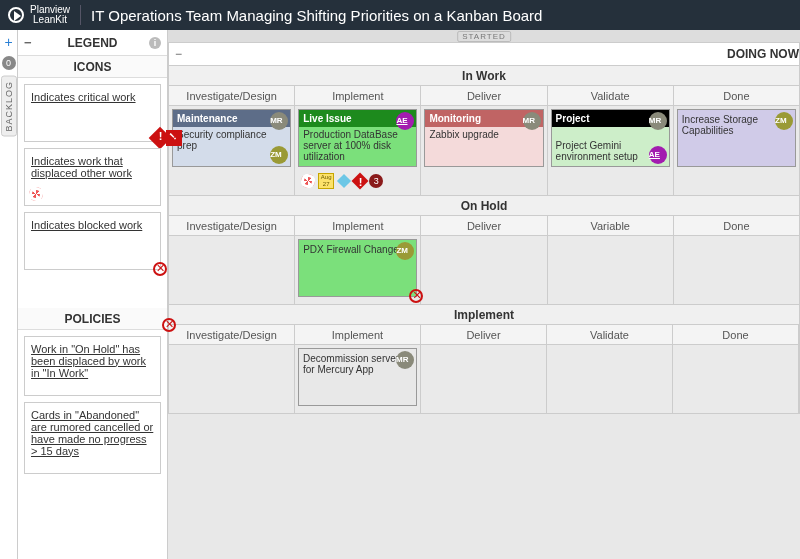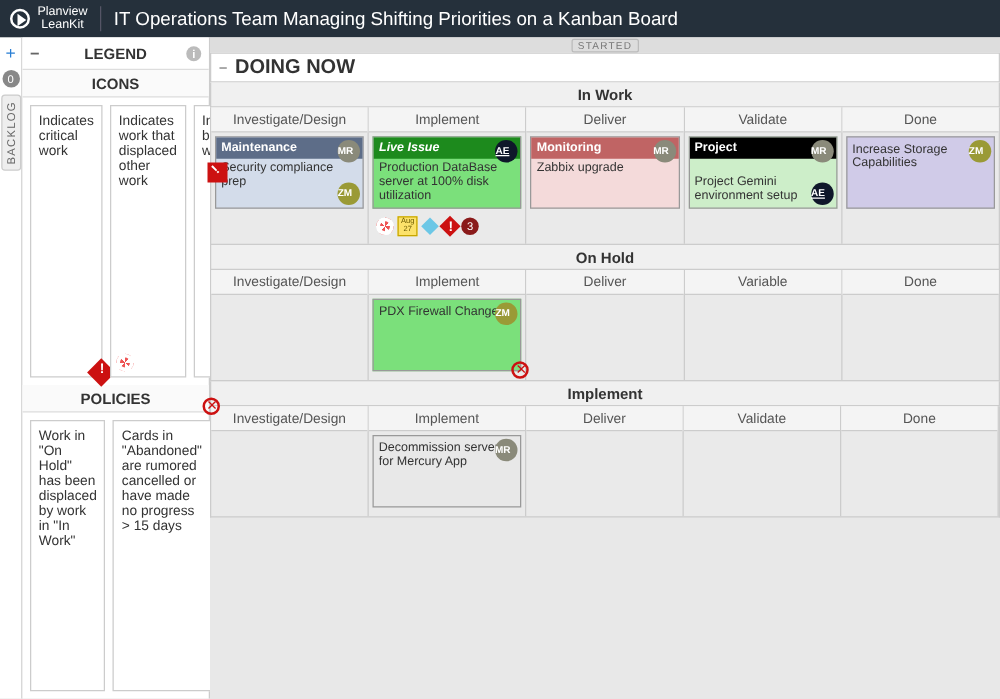--- a/index.html
+++ b/index.html
@@ -70,21 +70,21 @@
     position:absolute; left:6px; font-size:13px; color:#666;
   }
   .panel-head .icon-info {
     position:absolute; right:6px; width:12px;height:12px; border-radius:50%;
     background:#bbb; font-size:9px; color:#fff; text-align:center; line-height:12px;
   }
   .subhead {
     height:22px; text-align:center; font-weight:bold; font-size:12px;
     line-height:22px; border-bottom:1px solid #ddd; background:#fafafa;
   }
-  .legend-body { padding:6px; display:flex; flex-direction:row; gap:6px; flex:1; }
+  .legend-body { padding:6px; display:flex; flex-direction:column; gap:6px; flex:1;text-decoration:underline; }
   .legend-card {
     background:#fff; border:1px solid #ccc; padding:6px 6px 16px 6px;
     font-size:11px; position:relative; min-height:58px;
   }
   .legend-card .badge {
     position:absolute; bottom:4px; left:4px;
   }
   .policy-section { }
   
   .started-divider {
@@ -95,21 +95,21 @@
     font-size:8px; color:#777; top:1px; background:#ddd; padding:0 4px;
     border:1px solid #bbb; border-radius:2px; letter-spacing:1px;
   }
   .lane {
     display:flex; flex-direction:column;
   }
   .lane-title-row {
     display:flex; align-items:center; height:24px; background:#fff; border:1px solid #ccc;
   }
   .lane-title-row .icon-minus { padding:0 6px; color:#666; }
-  .lane-title { flex:1; text-align:left; font-weight:bold; font-size:16px; }
+  .lane-title { flex:1; text-align:right; font-weight:bold; font-size:12px; }
   .swimlane-title {
     height:20px; background:#f0f0f0; border:1px solid #ccc; border-top:none;
     text-align:center; font-weight:bold; font-size:12px; line-height:20px;
   }
   .cols {
     display:flex; border:1px solid #ccc; border-top:none;
     background:#eaeaea;
   }
   .col {
     flex:1; border-right:1px solid #ccc; display:flex; flex-direction:column;
@@ -127,35 +127,35 @@
   
   .card {
     border:1px solid #999; padding:4px; font-size:10px; position:relative;
     min-height:58px; background:#fff;
   }
   .card-title { font-weight:bold; font-size:10px; margin-bottom:2px; }
   .card-desc { font-size:10px; }
   .card.type-maint { background:#d3dcea; }
   .card.type-maint .card-title { background:#5d6d88; color:#fff; margin:-4px -4px 2px -4px; padding:3px 4px; }
   .card.type-live { background:#7be07b; }
-  .card.type-live .card-title { background:#1d8a1d; color:#fff; margin:-4px -4px 2px -4px; padding:3px 4px;font-style:italic; }
+  .card.type-live .card-title { background:#1d8a1d; color:#fff; margin:-4px -4px 2px -4px; padding:3px 4px; }
   .card.type-mon { background:#f4dada; }
   .card.type-mon .card-title { background:#c06464; color:#fff; margin:-4px -4px 2px -4px; padding:3px 4px; }
   .card.type-proj { background:#cdeec9; }
   .card.type-proj .card-title { background:#000000; color:#fff; margin:-4px -4px 13px -4px; padding:3px 4px; }
   .card.type-purple { background:#d0cbe8; }
   .card.type-green { background:#7be07b; }
   .card.type-gray { background:#e8e8e8; }
   .avatar {
     width:18px; height:18px; border-radius:50%; font-size:8px; font-weight:bold;
     color:#fff; text-align:left; line-height:18px; position:absolute;
   }
   .avatar.mr { background:#8a8a7a; }
   .avatar.zm { background:#9a9a36; }
-  .avatar.ae { background:#0f172a;text-decoration:underline; }
+  .avatar.ae { background:#a21caf;text-decoration:underline; }
   .pos-tr { top:2px; right:2px; }
   .pos-br { bottom:2px; right:2px; }
   
   .critical-icon {
     width:16px; height:16px; background:#c11; transform:rotate(45deg);
     display:inline-block; position:relative;
   }
   .critical-icon::after {
     content:"!"; color:#fff; position:absolute; transform:rotate(-45deg);
     left:5px; top:0px; font-size:11px; font-weight:bold;

